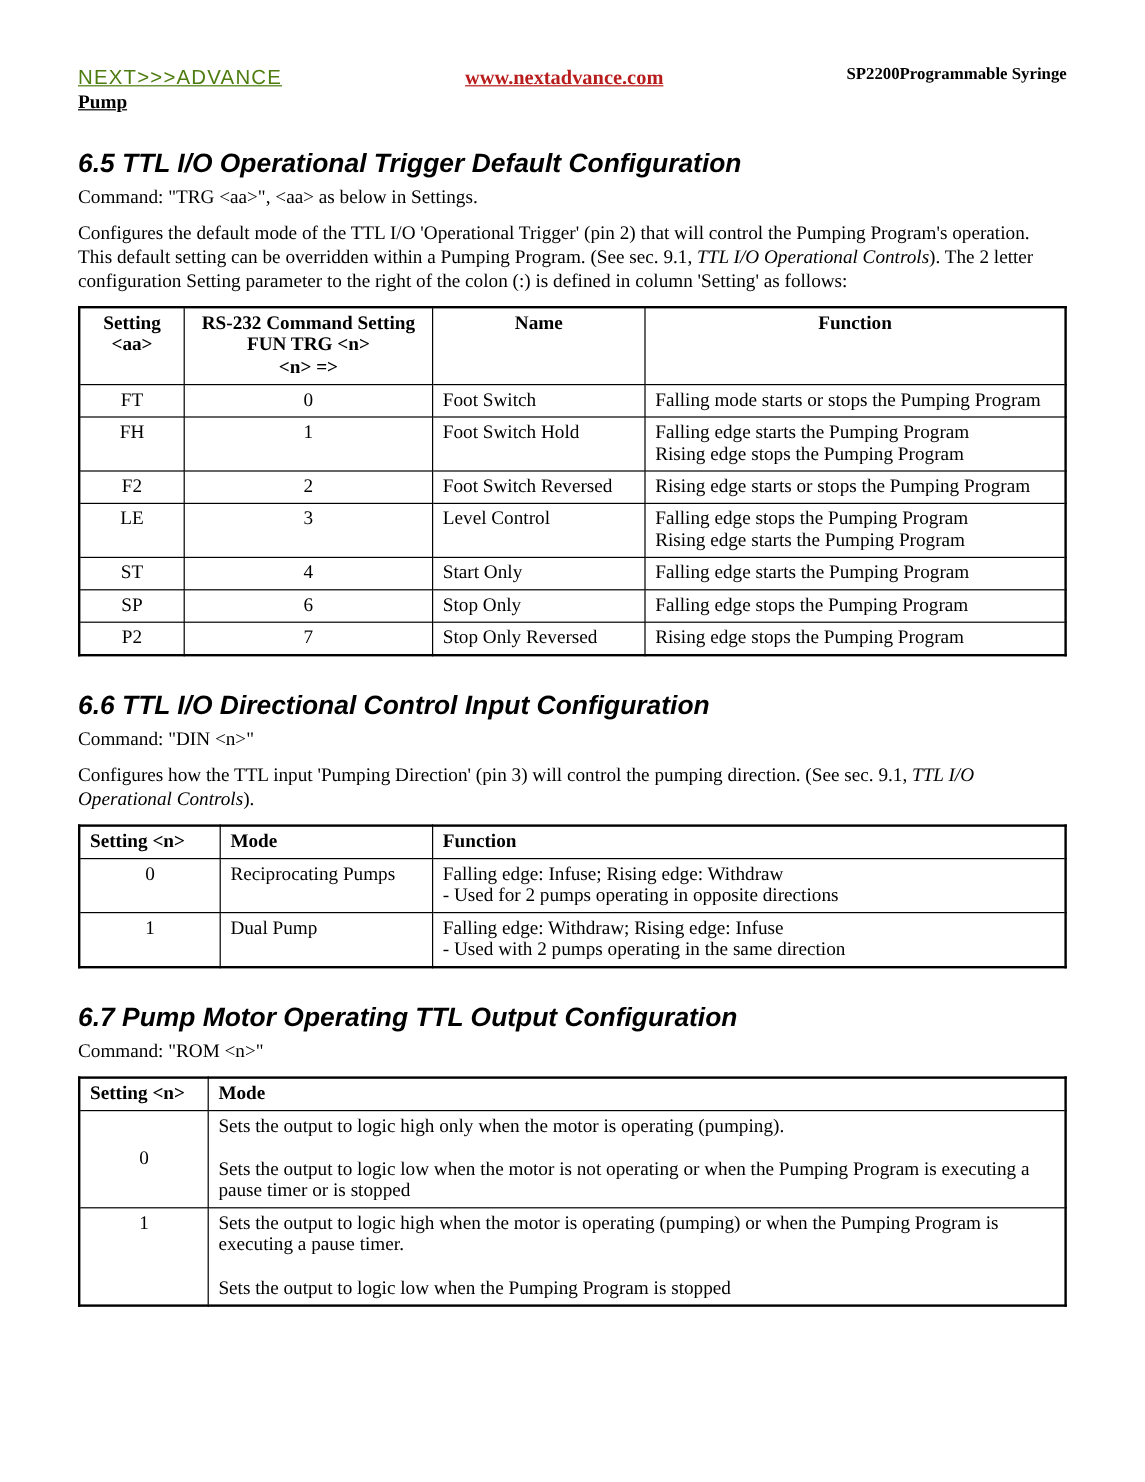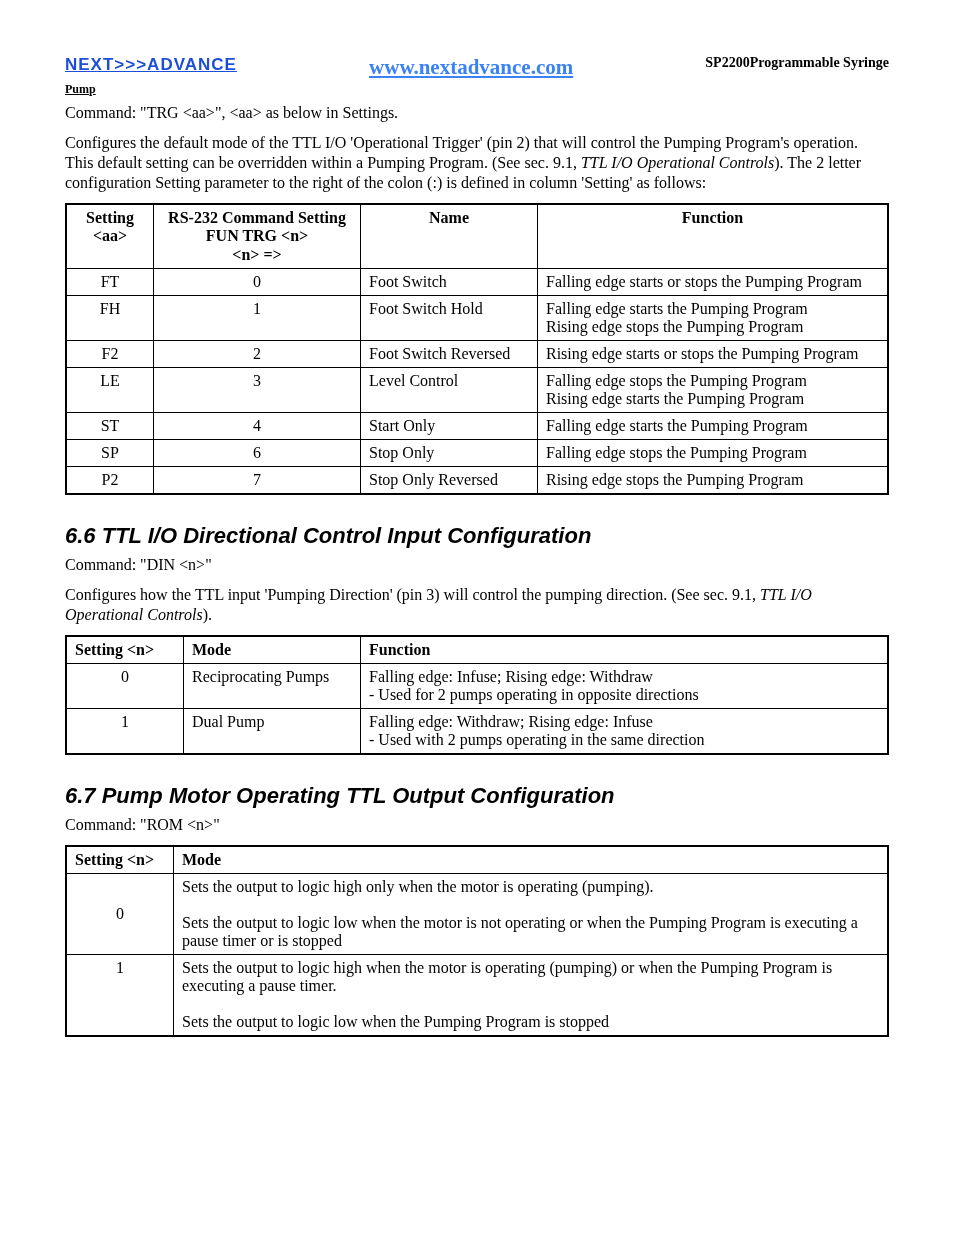--- a/index.html
+++ b/index.html
@@ -15,41 +15,41 @@
     box-sizing: border-box;
   }
   .header {
     display: flex;
     justify-content: space-between;
     align-items: flex-start;
     font-size: 15px;
   }
   .header .brand {
     font-family: Arial, Helvetica, sans-serif;
-    font-weight: bold;
-    color: #1d4ed8;
+    font-weight: normal;
+    color: #4d7c0f;
     text-decoration: underline;
     letter-spacing: 1px;
     font-size: 17px;
   }
   .header .link {
-    color: #3b82f6;
+    color: #b91c1c;
     text-decoration: underline;
     font-weight: bold;
-    font-size: 21px;
+    font-size: 17px;
   }
   .header .right {
     font-weight: bold;
     font-size: 14px;
     text-align: left;
   }
   .pump-line {
     font-weight: bold;
     text-decoration: underline;
-    font-size: 12px;
+    font-size: 16px;
     margin-top: 2px;
   }
   h2.section {
     font-family: Arial, Helvetica, sans-serif;
     font-style: italic;
     font-weight: bold;
     font-size: 22px;
     margin: 28px 0 6px 0;
   }
   p.body {
@@ -96,20 +96,21 @@
     <div>
       <span class="brand">NEXT&gt;&gt;&gt;ADVANCE</span>
     </div>
     <div>
       <span class="link">www.nextadvance.com</span>
     </div>
     <div class="right">SP2200Programmable Syringe</div>
   </div>
   <div class="pump-line">Pump</div>
 
+  <h2 class="section">6.5  TTL I/O Operational Trigger Default Configuration</h2>
   <p class="body">Command:  "TRG &lt;aa&gt;",  &lt;aa&gt; as below in Settings.</p>
   <p class="body">
     <span>Configures the default mode of  the TTL I/O 'Operational Trigger' (pin 2) that will control the Pumping Program's operation.  This default setting can be overridden within a Pumping Program.  (See sec. 9.1, </span><i>TTL I/O Operational Controls</i><span>). The 2 letter configuration Setting parameter to the right of the colon (:) is defined in column 'Setting' as follows:</span>
   </p>
 
   <table class="tbl">
     <thead>
       <tr>
         <th class="center small-head" style="width:70px;">
           <span>Setting</span><br>
@@ -122,21 +123,21 @@
         </th>
         <th class="center" style="width:160px;">Name</th>
         <th class="center">Function</th>
       </tr>
     </thead>
     <tbody>
       <tr>
         <td class="center">FT</td>
         <td class="center">0</td>
         <td>Foot Switch</td>
-        <td>Falling edge starts or stops the Pumping Program</td>
+        <td>Falling mode starts or stops the Pumping Program</td>
       </tr>
       <tr>
         <td class="center">FH</td>
         <td class="center">1</td>
         <td>Foot Switch Hold</td>
         <td>Falling edge starts the Pumping Program<br>Rising edge stops the Pumping Program</td>
       </tr>
       <tr>
         <td class="center">F2</td>
         <td class="center">2</td>

